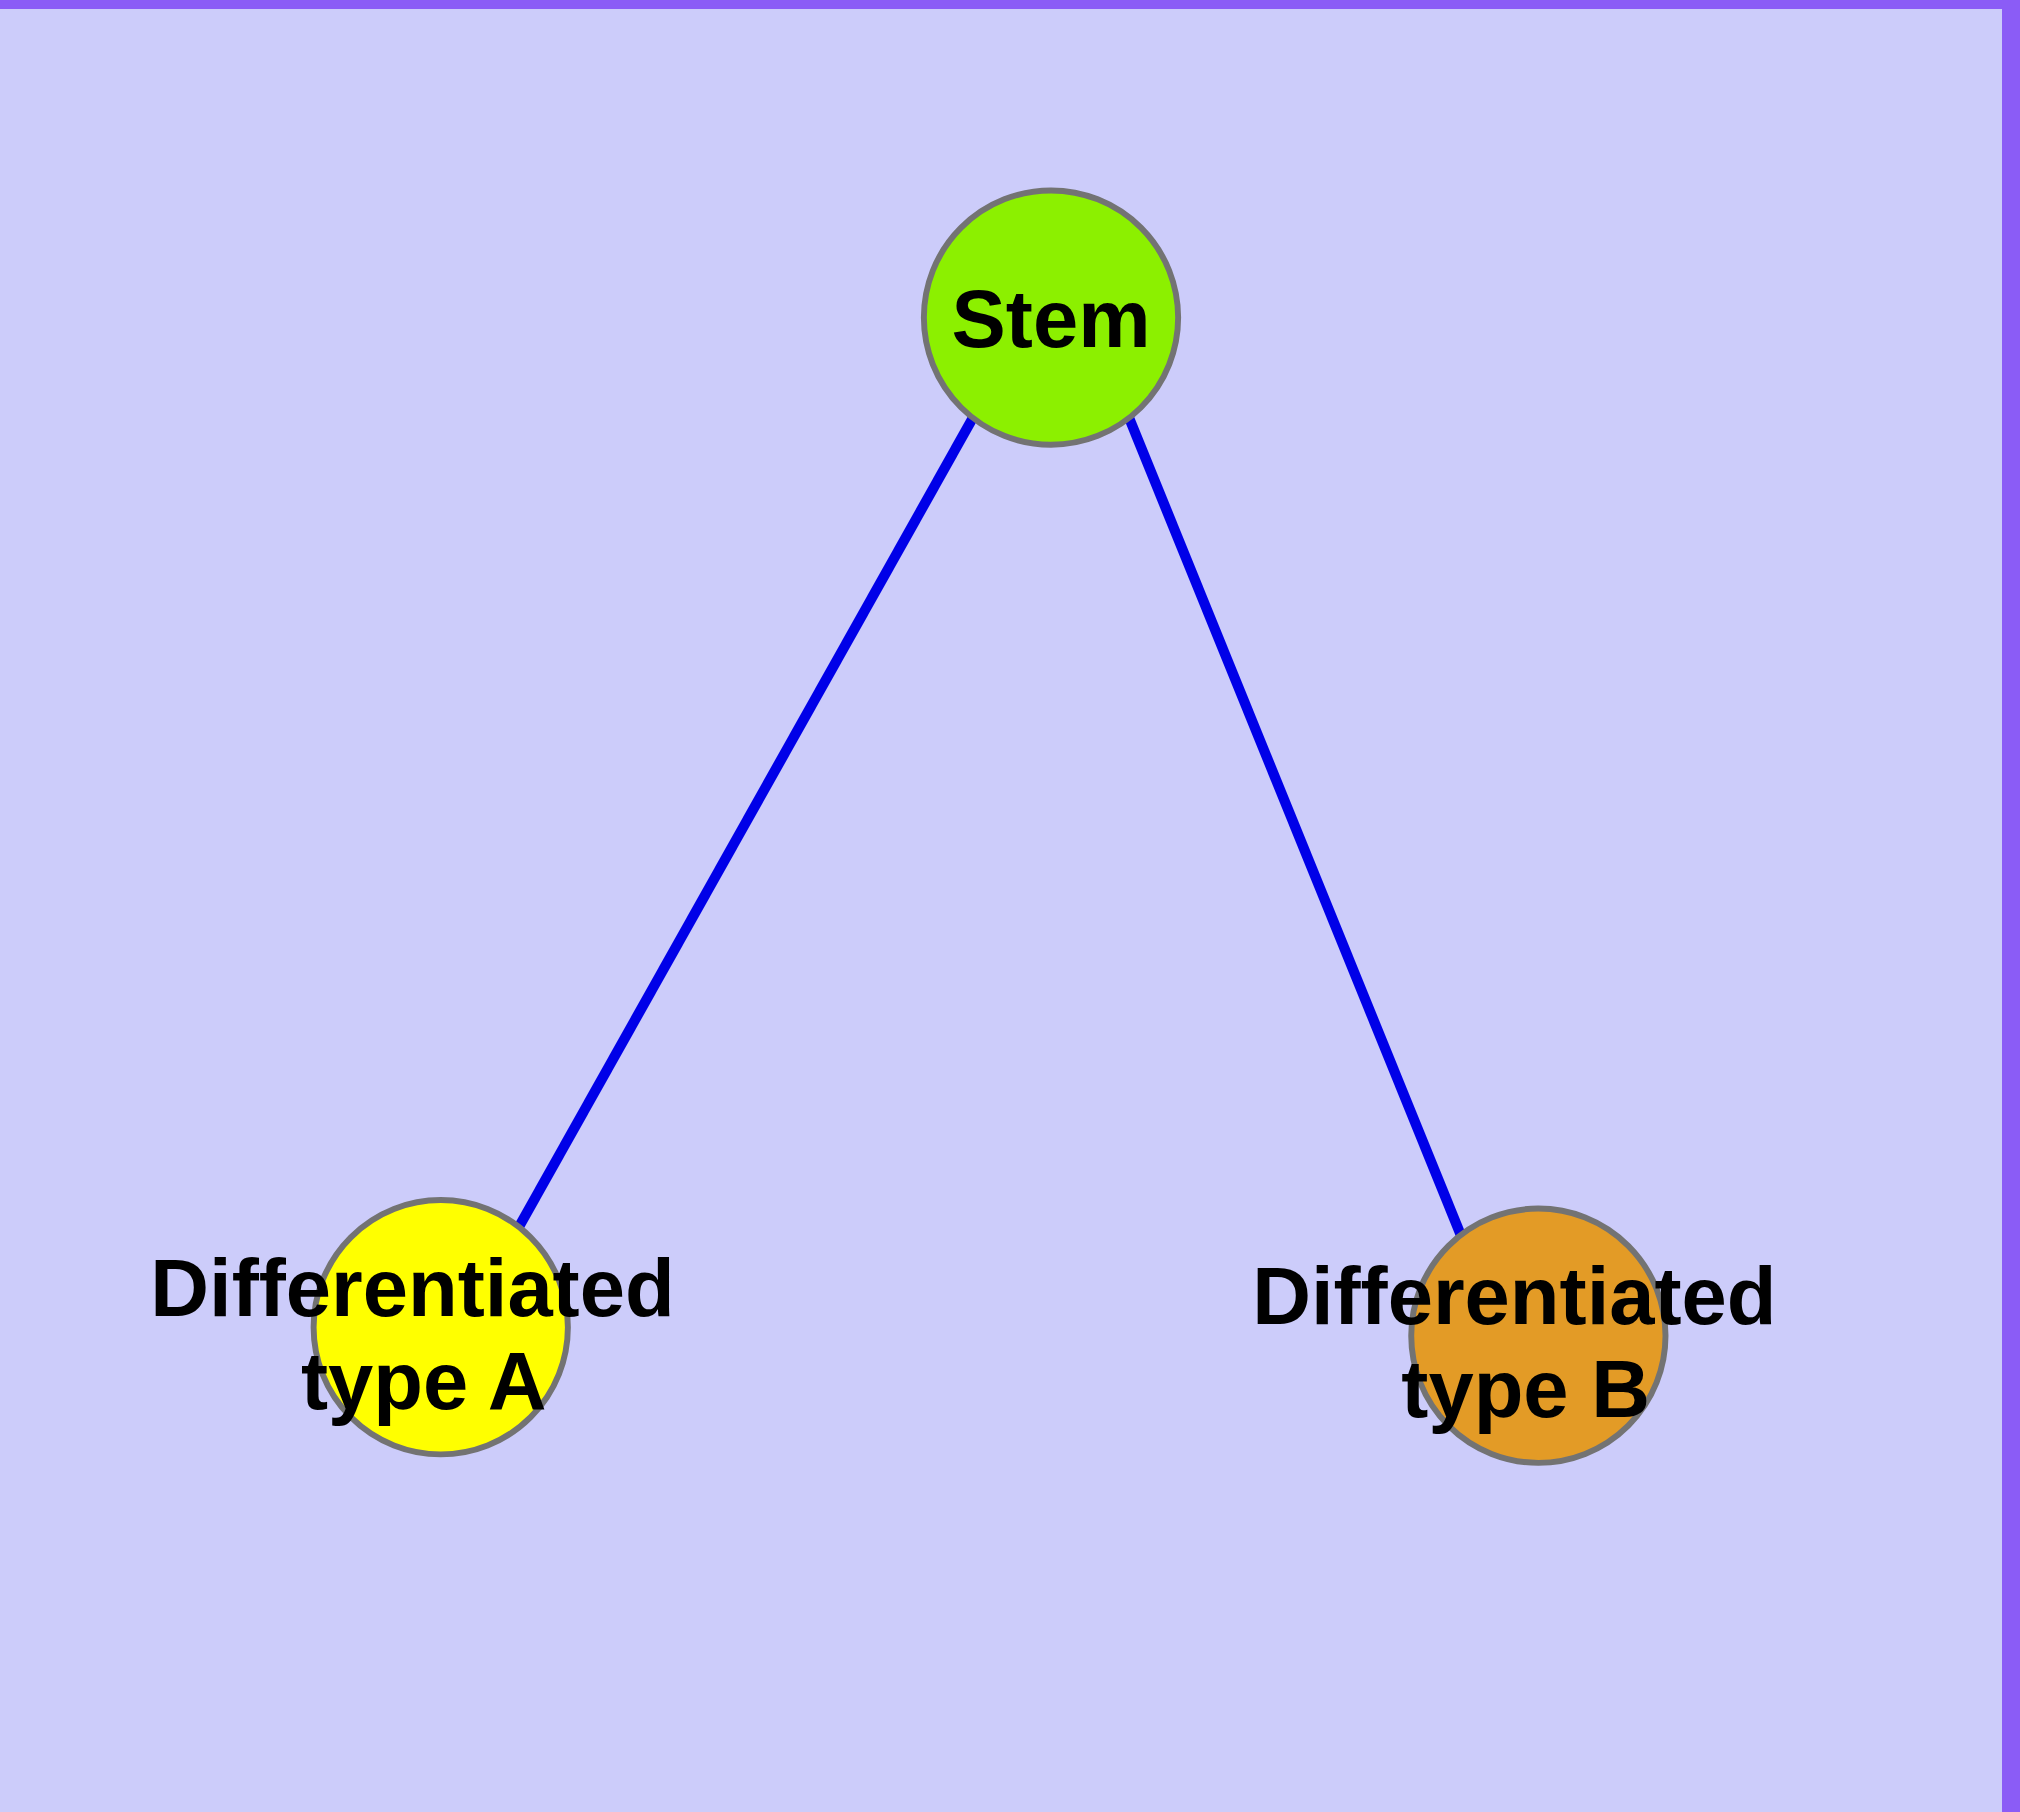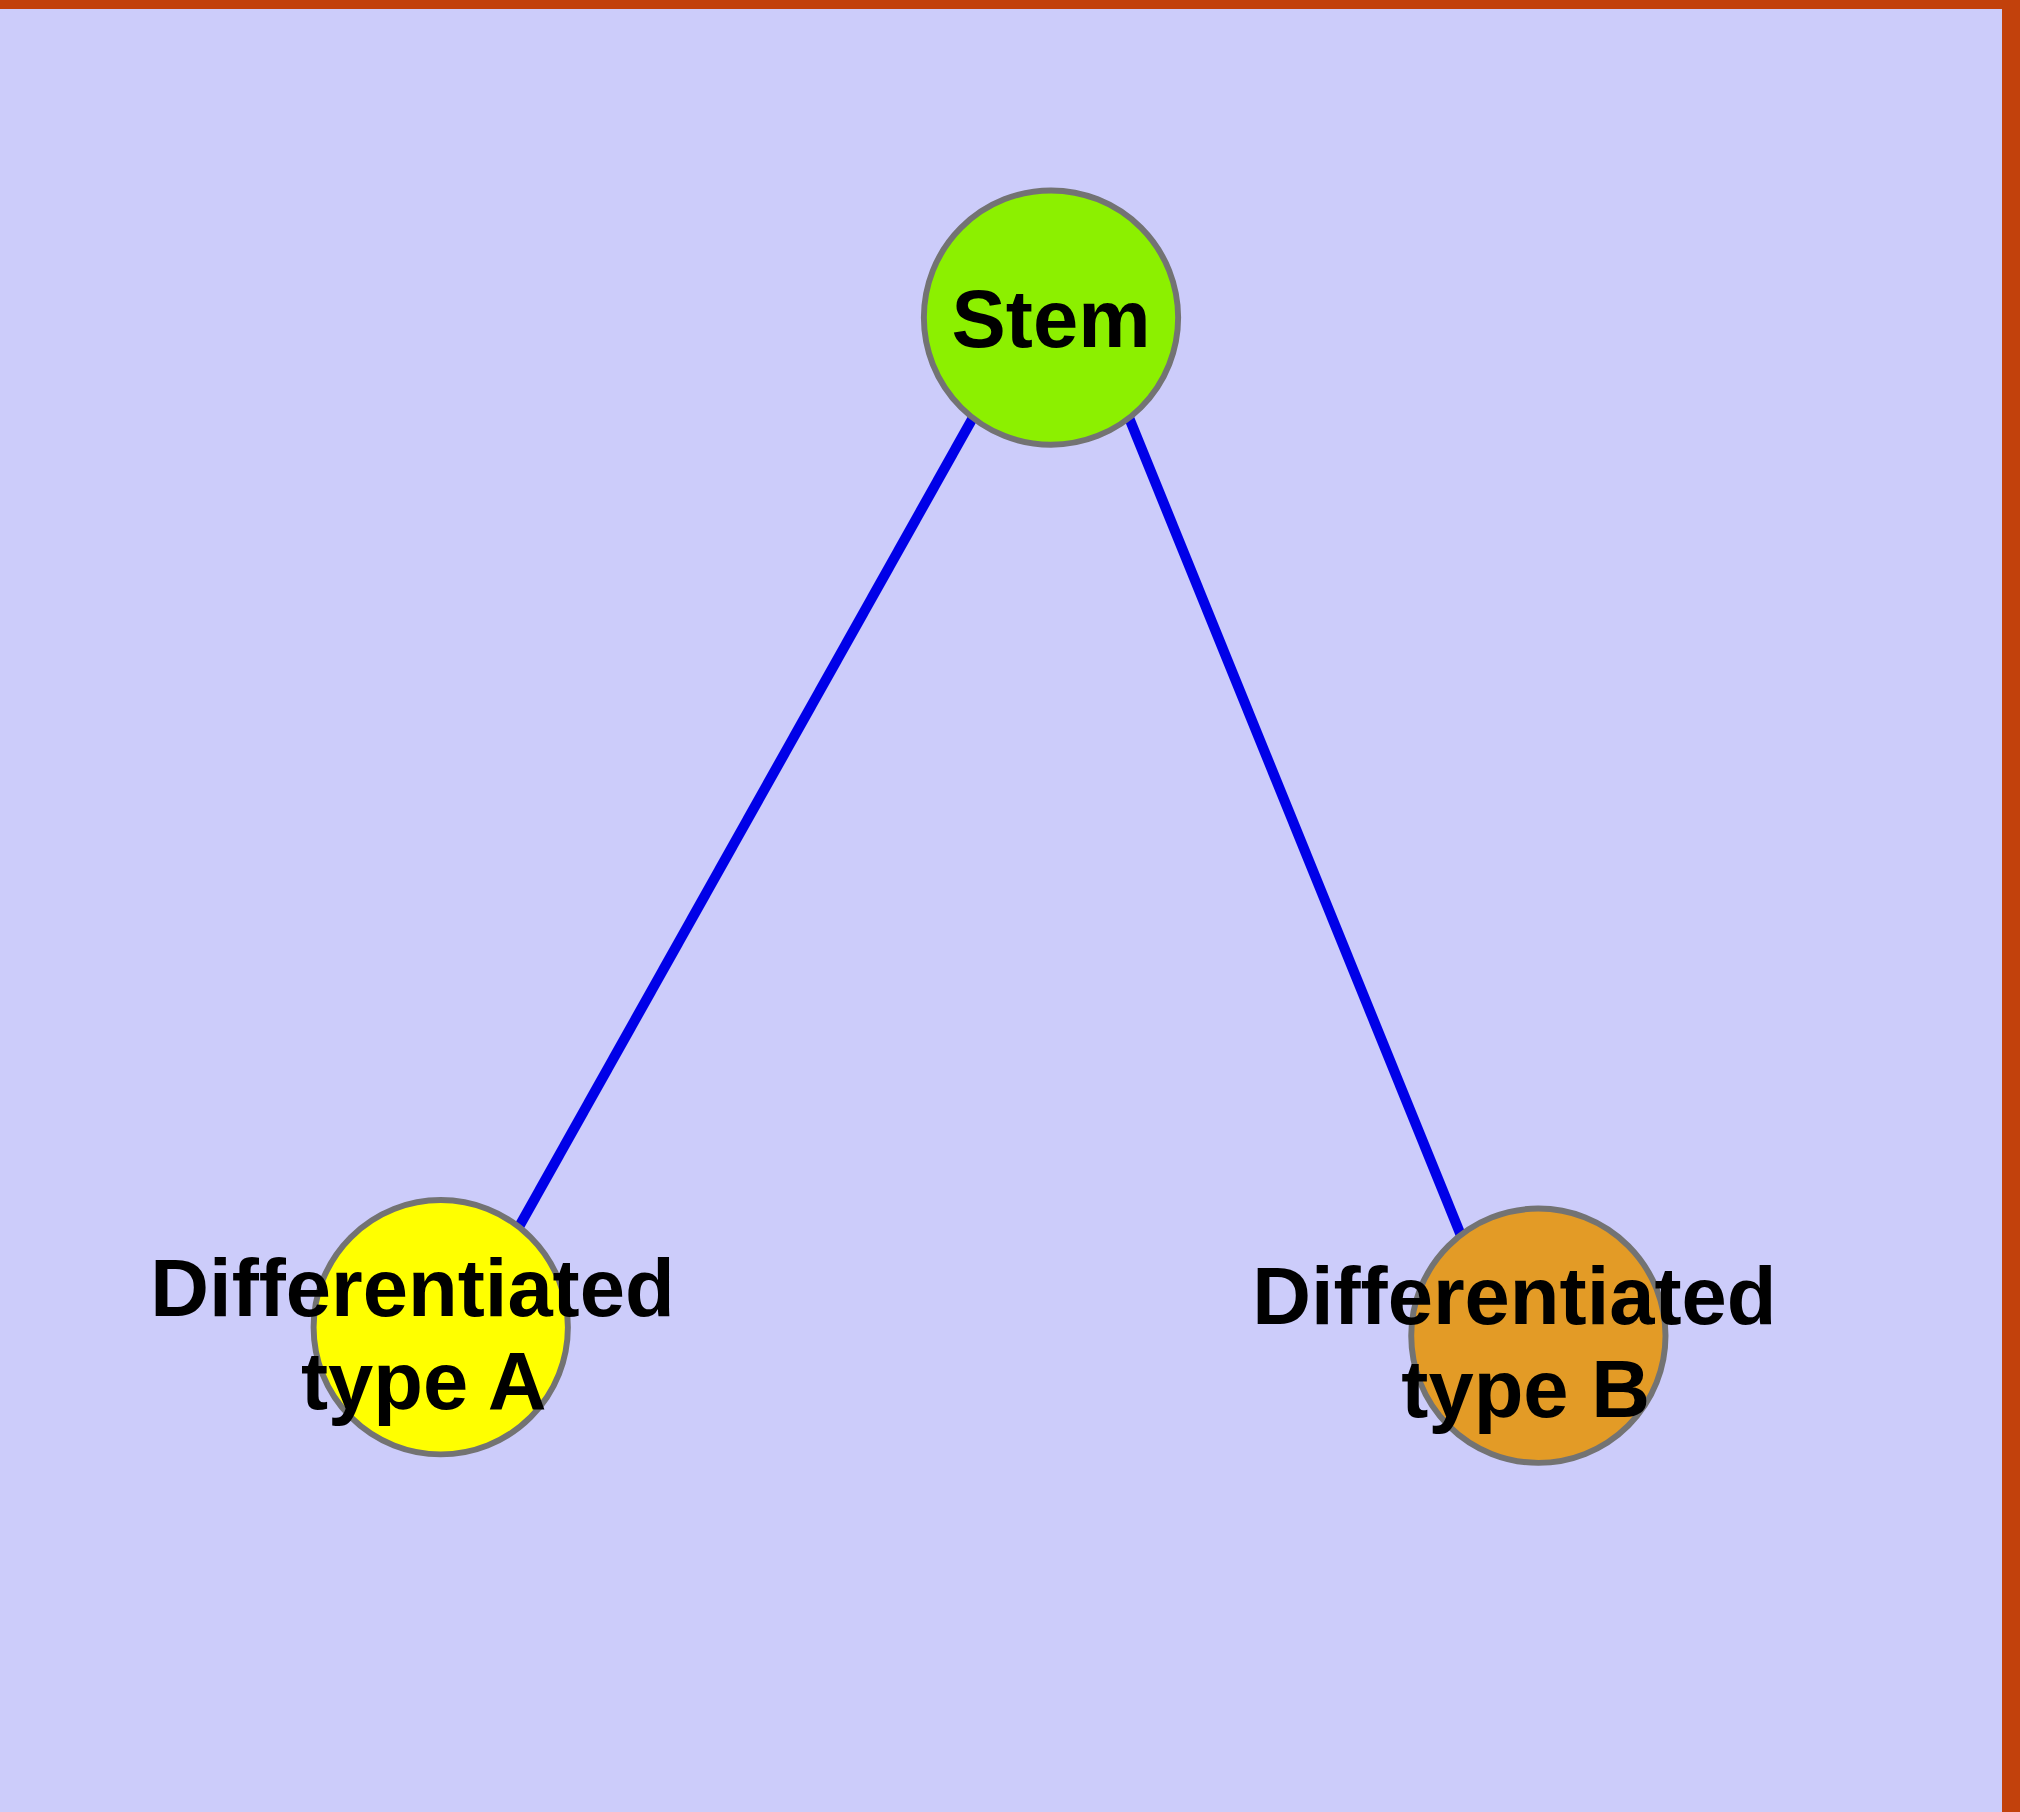--- a/index.html
+++ b/index.html
@@ -4,21 +4,21 @@
 <style>
   html, body {
     margin: 0;
     padding: 0;
     background: #ffffff;
   }
   #canvas {
     position: relative;
     width: 2021px;
     height: 1812px;
-    background: #c2410c;
+    background: #8b5cf6;
     overflow: hidden;
   }
   #plot-area {
     position: absolute;
     left: 0px;
     top: 8.5px;
     width: 2002px;
     height: 1804px;
     background: #ccccfa;
   }

